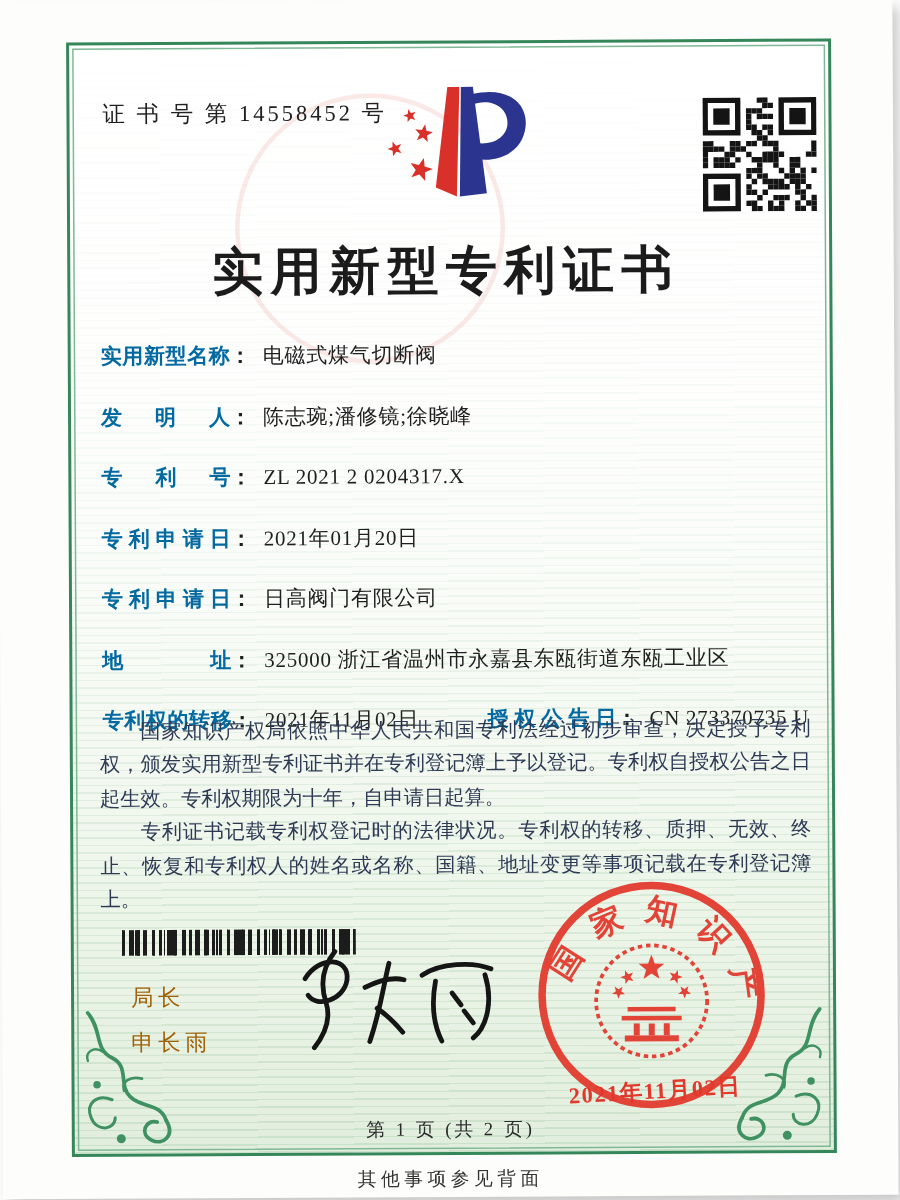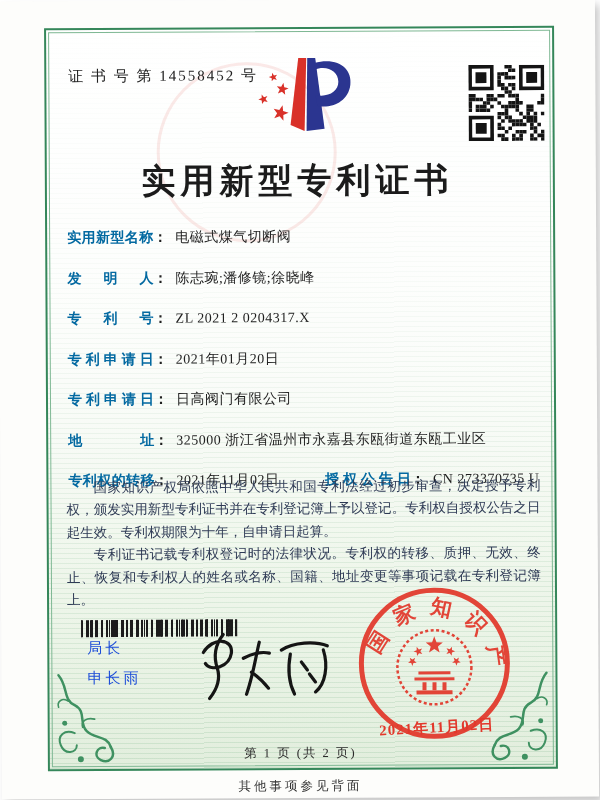--- a/index.html
+++ b/index.html
@@ -37,21 +37,21 @@
   .grant-pair { display:inline-block; }
   .grant-pair + .grant-pair { margin-left:42px; }
   .legal { position:absolute; left:66px; top:476px; width:474px; font-size:13.5px;
     line-height:1.66; color:#2e3a55; text-align:justify; }
   .legal p { text-indent:2em; }
   .barcode { position:absolute; left:80px; top:619px; width:156px; height:17px;
     background-image:
       repeating-linear-gradient(90deg,#1c1c1c 0 2px,transparent 2px 5px),
       repeating-linear-gradient(90deg,#1c1c1c 0 1px,transparent 1px 7px),
       repeating-linear-gradient(90deg,transparent 0 9px,#1c1c1c 9px 12px,transparent 12px 23px); }
-  .signer { position:absolute; left:86px; top:632px; font-size:15px; color:#1d4ed8;
+  .signer { position:absolute; left:86px; top:650px; font-size:15px; color:#a16207;
     letter-spacing:3px; line-height:2.0; }
   .signature { position:absolute; left:192px; top:626px; }
   .seal { position:absolute; left:353px; top:584px; opacity:.93; }
   .seal-date { position:absolute; left:360px; top:719px; width:150px; text-align:center;
     font-size:15px; font-weight:bold; color:#e2382b; transform:rotate(-3deg);
     letter-spacing:1px; }
   .page-num { position:absolute; left:0; top:745px; width:100%; text-align:center;
     font-size:12.5px; color:#2a2a2a; letter-spacing:2px; }
   .back-note { position:absolute; left:0; top:778px; width:100%; text-align:center;
     font-size:12.5px; color:#333; letter-spacing:3px; }

